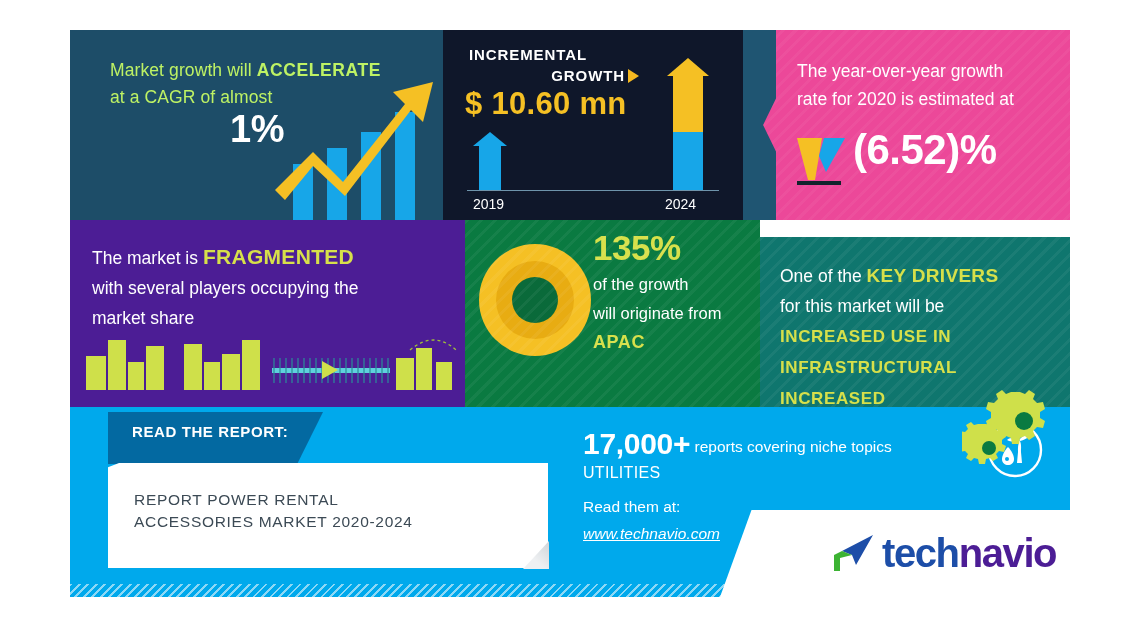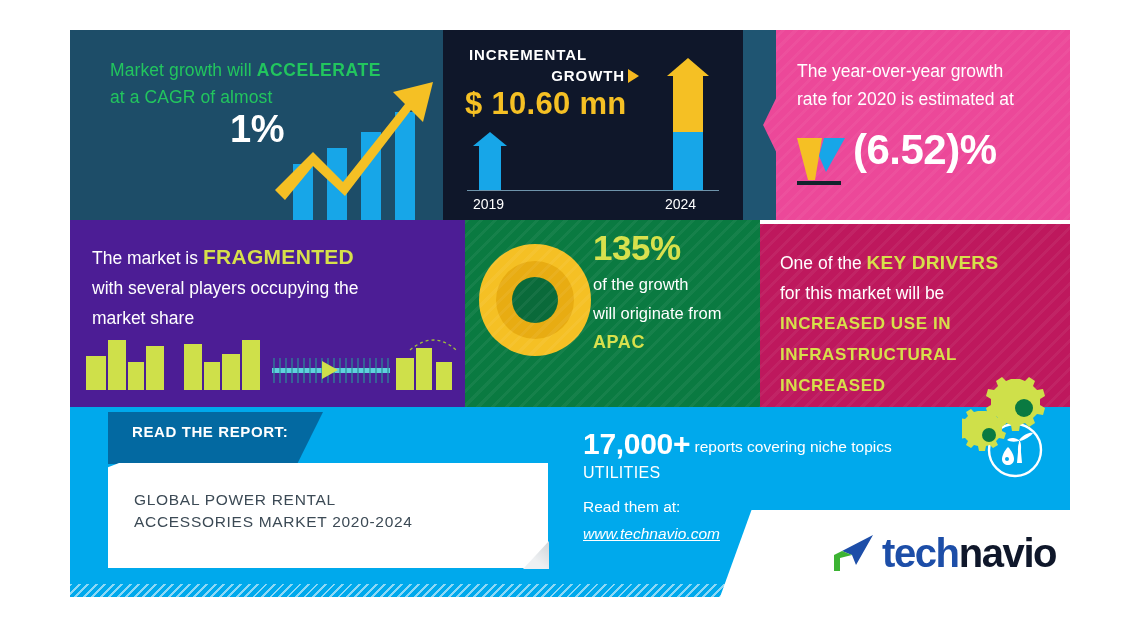--- a/index.html
+++ b/index.html
@@ -11,21 +11,21 @@
   
   .row1{position:absolute;left:0;top:0;width:1000px;height:190px;}
   .p1{position:absolute;left:0;top:0;width:373px;height:190px;background:#1d4d68;overflow:hidden;}
   .p2{position:absolute;left:373px;top:0;width:300px;height:190px;background:#0f172a;overflow:hidden;}
   .p3{position:absolute;left:673px;top:0;width:327px;height:190px;background:#ec4899;overflow:hidden;}
   .p3:before{content:"";position:absolute;inset:0;
     background:repeating-linear-gradient(135deg,rgba(255,255,255,.045) 0 3px,rgba(255,255,255,0) 3px 9px);}
   .p3 .notch{position:absolute;left:-1px;top:0;width:34px;height:190px;background:#1f5572;
     clip-path:polygon(0 0,100% 0,100% 36%,62% 50%,100% 64%,100% 100%,0 100%);}
 
-  .txt1{position:absolute;left:40px;top:27px;color:#22c55e;font-size:17.5px;line-height:27px;letter-spacing:.1px;width:310px;}
+  .txt1{position:absolute;left:40px;top:27px;color:#bef264;font-size:17.5px;line-height:27px;letter-spacing:.1px;width:310px;}
   .txt1 b{font-weight:bold;letter-spacing:.6px;}
   .cagr{position:absolute;left:160px;top:78px;color:#fff;font-size:38px;font-weight:bold;letter-spacing:-.5px;}
 
   .chart1{position:absolute;left:195px;top:30px;width:180px;height:160px;}
 
   
   .inc-lbl{position:absolute;left:26px;top:14px;width:170px;color:#fff;font-size:15px;font-weight:bold;
            letter-spacing:.9px;line-height:21px;text-align:right;}
   .inc-lbl .ln1{display:block;text-align:left;}
   .inc-tri{display:inline-block;width:0;height:0;border-left:11px solid #f5b820;
@@ -45,21 +45,21 @@
 
   
   .txt3{position:absolute;left:54px;top:27px;width:250px;color:#fff;font-size:17.5px;line-height:28px;}
   .yoy{position:absolute;left:110px;top:96px;color:#fff;font-size:42px;font-weight:bold;letter-spacing:-.5px;}
   .funnel{position:absolute;left:52px;top:106px;width:52px;height:50px;}
 
   
   .row2{position:absolute;left:0;top:190px;width:1000px;height:187px;}
   .q1{position:absolute;left:0;top:0;width:395px;height:187px;background:#4c1d95;overflow:hidden;}
   .q2{position:absolute;left:395px;top:0;width:295px;height:187px;background:#0a7a41;overflow:hidden;}
-  .q3{position:absolute;left:690px;top:4px;width:310px;height:241px;background:#be185d;overflow:hidden;}
+  .q3{position:absolute;left:690px;top:17px;width:310px;height:241px;background:#0f766e;overflow:hidden;}
   .q2:after,.q3:after{content:"";position:absolute;inset:0;
     background:repeating-linear-gradient(135deg,rgba(255,255,255,.05) 0 3px,rgba(255,255,255,0) 3px 10px);}
 
   .frag{position:absolute;left:22px;top:22px;width:340px;color:#fff;font-size:17.5px;line-height:30px;}
   .frag b{color:#d7e04a;font-size:21px;font-weight:bold;letter-spacing:.3px;}
   .cityrow{position:absolute;left:14px;top:108px;width:380px;height:70px;}
 
   .donut{position:absolute;left:14px;top:24px;width:112px;height:112px;border-radius:50%;
          background:#f5c024;display:flex;align-items:center;justify-content:center;}
   .donut .mid{width:78px;height:78px;border-radius:50%;background:#e8ac12;display:flex;align-items:center;justify-content:center;}
@@ -91,21 +91,21 @@
   .stats .l1 b{font-size:30px;font-weight:bold;letter-spacing:-.3px;vertical-align:-2px;}
   .stats .l2{font-size:16px;line-height:26px;letter-spacing:.3px;}
   .stats .l3{font-size:15.5px;line-height:29px;margin-top:6px;}
   .stats .url{font-size:15.5px;font-style:italic;text-decoration:underline;color:#fff;line-height:26px;}
   .badge{position:absolute;left:916px;top:14px;width:58px;height:58px;}
 
   .logoplate{position:absolute;left:650px;top:103px;width:350px;height:87px;background:#fff;
              clip-path:polygon(9% 0,100% 0,100% 100%,0 100%);}
   .logo{position:absolute;left:760px;top:118px;width:250px;height:56px;display:flex;align-items:center;}
   .logo .word{font-size:40px;font-weight:bold;letter-spacing:-1.4px;margin-left:6px;}
-  .logo .t{color:#1d4ea8;} .logo .n{color:#0f172a;text-align:center;}
+  .logo .t{color:#1d4ea8;} .logo .n{color:#4c1d95;text-align:center;}
 </style>
 </head>
 <body>
 
 <div class="stage">
  <div class="board">
 
   <div class="row1">
 
     <div class="p1">
@@ -220,21 +220,21 @@
       </svg>
     </div>
   </div>
 
   <div class="foot">
     <div class="tabhdr">
       <span>READ THE REPORT:</span>
     </div>
     <div class="card">
       <div class="ttl">
-        <span>GLOBAL POWER RENTAL</span><br>
+        <span>REPORT POWER RENTAL</span><br>
         <span>ACCESSORIES MARKET 2020-2024</span>
       </div>
     </div>
     <div class="fold"></div>
 
     <div class="stats">
       <div class="l1">
         <b>17,000+</b>
         <span>reports covering niche topics</span>
       </div>

